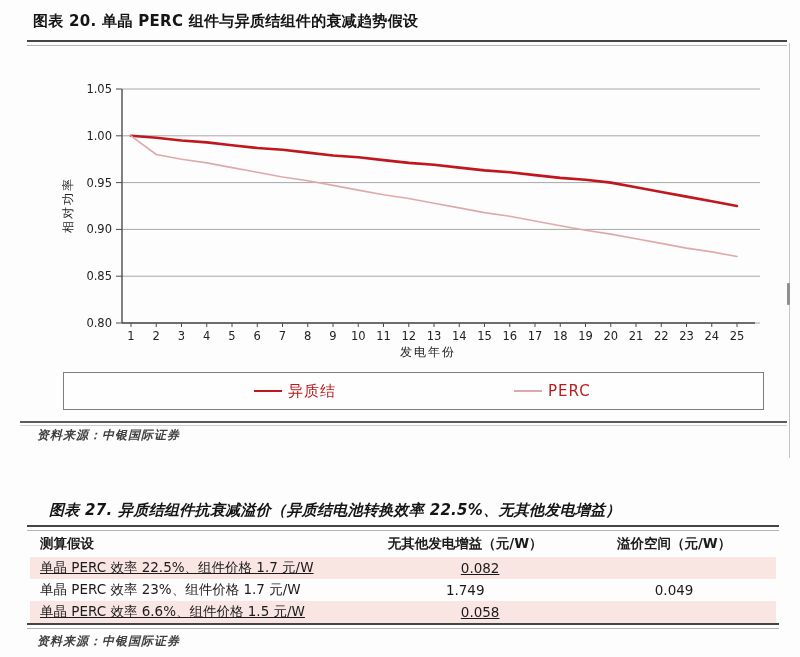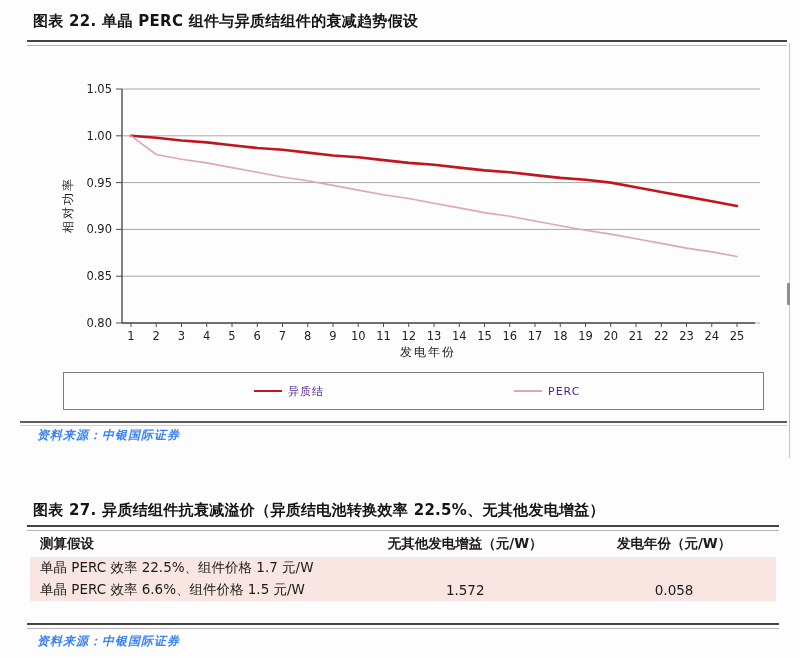--- a/index.html
+++ b/index.html
@@ -14,48 +14,48 @@
     white-space:nowrap;
   }
   .title-rule{
     height:3px;border-top:2px solid #454545;border-bottom:1px solid #b5b5b5;
   }
   .thin-rule{
     height:2px;border-top:2px solid #5c5c5c;border-bottom:1px solid #cfcfcf;
   }
   .source-text{
     font-family:"DejaVu Serif","Liberation Serif",serif;
-    font-style:italic;font-weight:bold;font-size:12px;color:#3b82f6;
+    font-style:italic;font-weight:bold;font-size:12px;color:#404040;
     letter-spacing:1px;white-space:nowrap;
   }
   
   .legend-box{
     border:1px solid #7e7e7e;background:#fefefe;
   }
   .legend-item{display:flex;align-items:center;height:100%;gap:6px;position:absolute;top:0;}
-  .legend-label{font-size:11px;color:#4c1d95;letter-spacing:1px;}
+  .legend-label{font-size:15px;color:#b91c1c;letter-spacing:1px;}
   .legend-line{display:inline-block;width:28px;}
   
   .ftable{font-size:13.5px;}
   .trow{display:flex;align-items:center;height:22px;}
   .trow.thead{height:26px;font-weight:bold;}
-  .trow.pink{background:#f9e6e2;}
+  .trow.pink{background:#f9e6e2;text-decoration:underline;}
   .tc{overflow:hidden;white-space:nowrap;}
   .tc.c0{flex:0 0 44%;padding-left:10px;text-align:left;}
   .tc.c1{flex:0 0 26%;text-align:center;}
   .tc.c2{flex:0 0 30%;text-align:center;}
   .table-bottom-rule{height:3px;border-top:2px solid #454545;border-bottom:1px solid #b5b5b5;}
   
   .fig26-right-line{width:1px;background:#c4c4c4;}
   .fig26-right-mark{width:3px;background:#8f8f8f;border-radius:1px;}
 </style>
 </head>
 <body>
 
-<div class="abs fig-title" style="left:33px;top:12px;">图表 22. 单晶 PERC 组件与异质结组件的衰减趋势假设</div>
+<div class="abs fig-title" style="left:33px;top:12px;">图表 20. 单晶 PERC 组件与异质结组件的衰减趋势假设</div>
 
 <div class="abs title-rule" style="left:27px;top:40px;width:760px;"></div>
 
 <div class="abs fig26-right-line" style="left:789px;top:43px;height:415px;"></div>
 <div class="abs fig26-right-mark" style="left:787px;top:283px;height:22px;"></div>
 
 <svg id="chart-svg" class="abs" style="left:0;top:55px;" width="800" height="315">
     <line x1="122" y1="34" x2="760" y2="34" stroke="#a8a8a8" stroke-width="1"></line>
     <line x1="116" y1="34" x2="122" y2="34" stroke="#4c4c4c" stroke-width="1"></line>
     <text x="112" y="38" text-anchor="end" font-size="11.5px" fill="#222">1.05</text>
@@ -140,35 +140,40 @@
   <div class="legend-item" style="left:450px;">
     <span class="legend-line" id="legend-line-1" style="height: 1.6px; background: rgb(223, 169, 172);"></span>
     <span class="legend-label">PERC</span>
   </div>
 </div>
 
 <div class="abs thin-rule" style="left:20px;top:421px;width:767px;"></div>
 
 <div class="abs source-text" style="left:37px;top:427px;">资料来源：中银国际证券</div>
 
-<div class="abs fig-title" style="left:33px;top:501px;">图表 27. 异质结组件抗衰减溢价（异质结电池转换效率 22.5%、无其他发电增益）</div>
+<div class="abs fig-title" style="left:49px;top:501px;font-style:italic;">图表 27. 异质结组件抗衰减溢价（异质结电池转换效率 22.5%、无其他发电增益）</div>
 
 <div class="abs title-rule" style="left:27px;top:525px;width:752px;"></div>
 
 <div id="fig27-table" class="abs ftable" style="left:30px;top:531px;width:746px;">
     <div class="trow thead">
       <div class="tc c0">测算假设</div>
       <div class="tc c1">无其他发电增益（元/W）</div>
-      <div class="tc c2">发电年份（元/W）</div>
+      <div class="tc c2">溢价空间（元/W）</div>
     </div>
     <div class="trow pink">
       <div class="tc c0">单晶 PERC 效率 22.5%、组件价格 1.7 元/W</div>
+      <div class="tc c2">0.082</div>
+    </div>
+    <div class="trow ">
+      <div class="tc c0">单晶 PERC 效率 23%、组件价格 1.7 元/W</div>
+      <div class="tc c1">1.749</div>
+      <div class="tc c2">0.049</div>
     </div>
     <div class="trow pink">
       <div class="tc c0">单晶 PERC 效率 6.6%、组件价格 1.5 元/W</div>
-      <div class="tc c1">1.572</div>
       <div class="tc c2">0.058</div>
     </div>
   </div>
 
 <div class="abs table-bottom-rule" style="left:27px;top:623px;width:752px;"></div>
 
 <div class="abs source-text" style="left:37px;top:633px;">资料来源：中银国际证券</div>
 
 </body></html>

